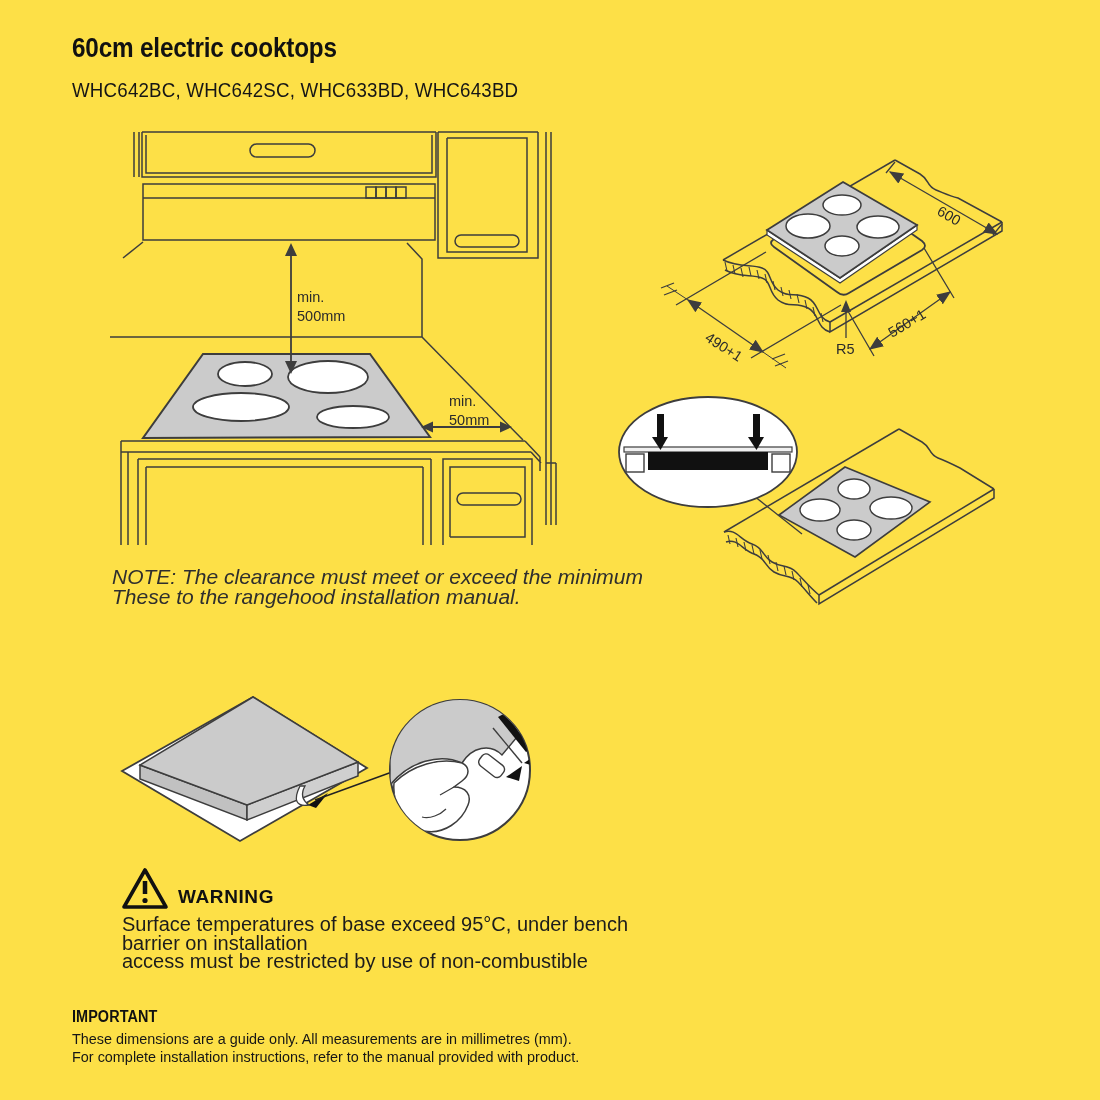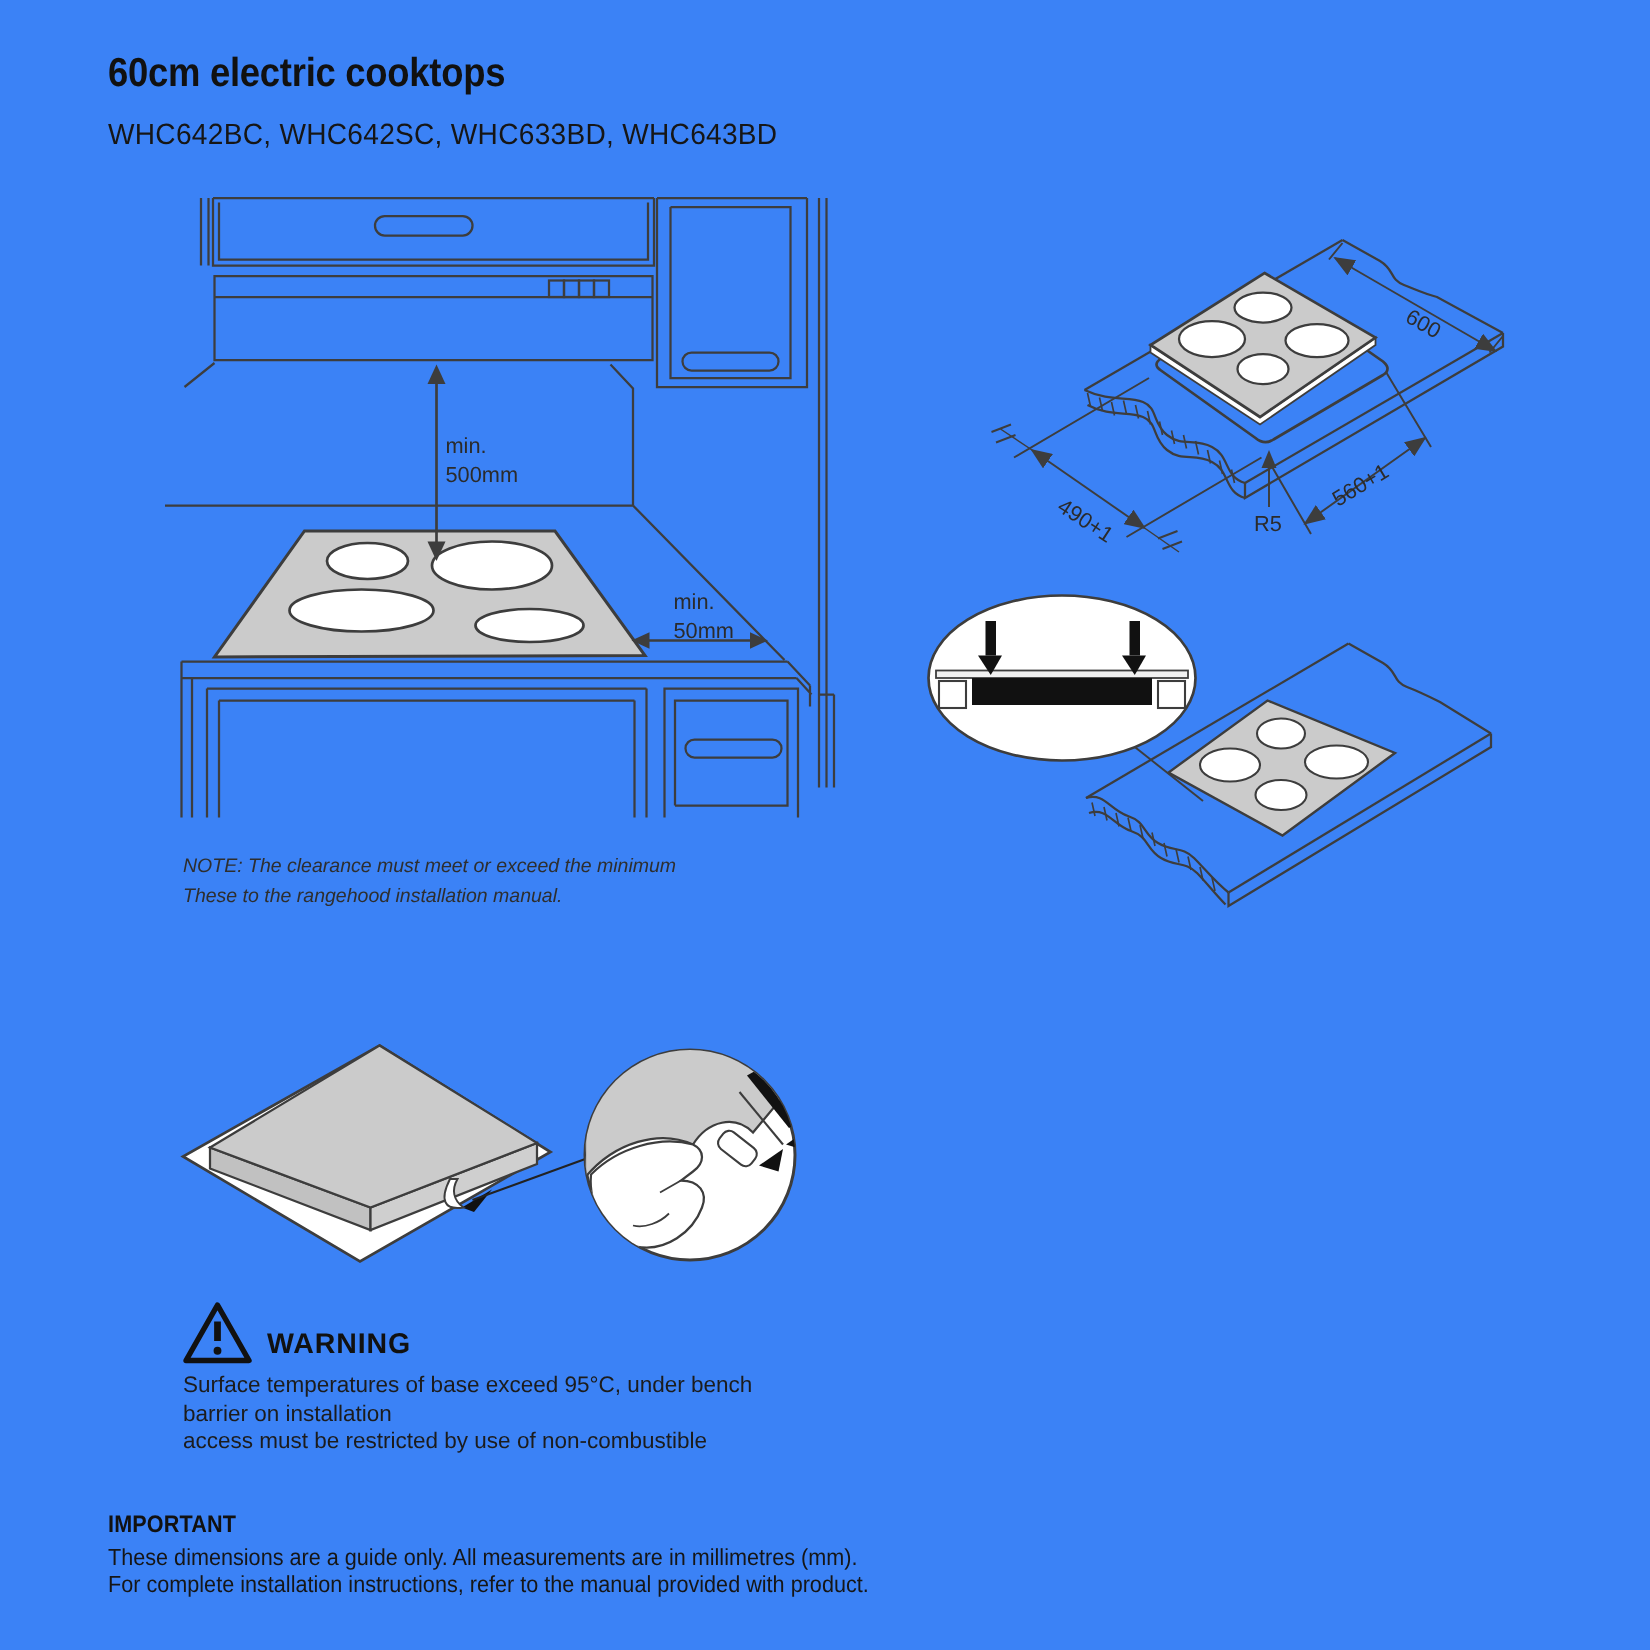--- a/index.html
+++ b/index.html
@@ -1,26 +1,26 @@
 <!DOCTYPE html>
 <html><head>
 <meta charset="utf-8">
 <style>
   html,body{margin:0;padding:0;background:#fff;}
-  #canvas{position:relative;width:1100px;height:1100px;background:#3b82f6;overflow:hidden;
+  #canvas{position:relative;width:1100px;height:1100px;background:#fde047;overflow:hidden;
           font-family:"Liberation Sans",sans-serif;color:#111;}
   .abs{position:absolute;}
   .condensed{transform:scaleX(.9);transform-origin:left top;}
   .condensed96{transform:scaleX(.96);transform-origin:left top;}
   .condensed93{transform:scaleX(.93);transform-origin:left top;}
   #title{left:72px;top:33px;font-size:27px;font-weight:bold;letter-spacing:-.2px;white-space:nowrap;}
   #models{left:72px;top:79px;font-size:19.5px;letter-spacing:.2px;white-space:nowrap;color:#161616;}
-  .note{left:122px;top:567px;font-size:13px;font-style:italic;line-height:19.5px;color:#2e2e2e;}
+  .note{left:112px;top:567px;font-size:21px;font-style:italic;line-height:19.5px;color:#2e2e2e;}
   .warn-head{left:178px;top:886px;font-size:19px;font-weight:bold;letter-spacing:.6px;text-align:center;}
-  .warn-body{left:122px;top:915px;font-size:15px;line-height:18.6px;color:#1c1c1c;}
+  .warn-body{left:122px;top:915px;font-size:20px;line-height:18.6px;color:#1c1c1c;}
   .imp-title{left:72px;top:1008px;font-size:16px;font-weight:bold;letter-spacing:.1px;}
   .imp-body{left:72px;top:1030px;font-size:15.5px;line-height:18px;color:#161616;}
   svg{display:block;}
   svg text{font-family:"Liberation Sans",sans-serif;fill:#2b2b2b;}
 </style>
 </head>
 <body>
 
 <div id="canvas">
 

